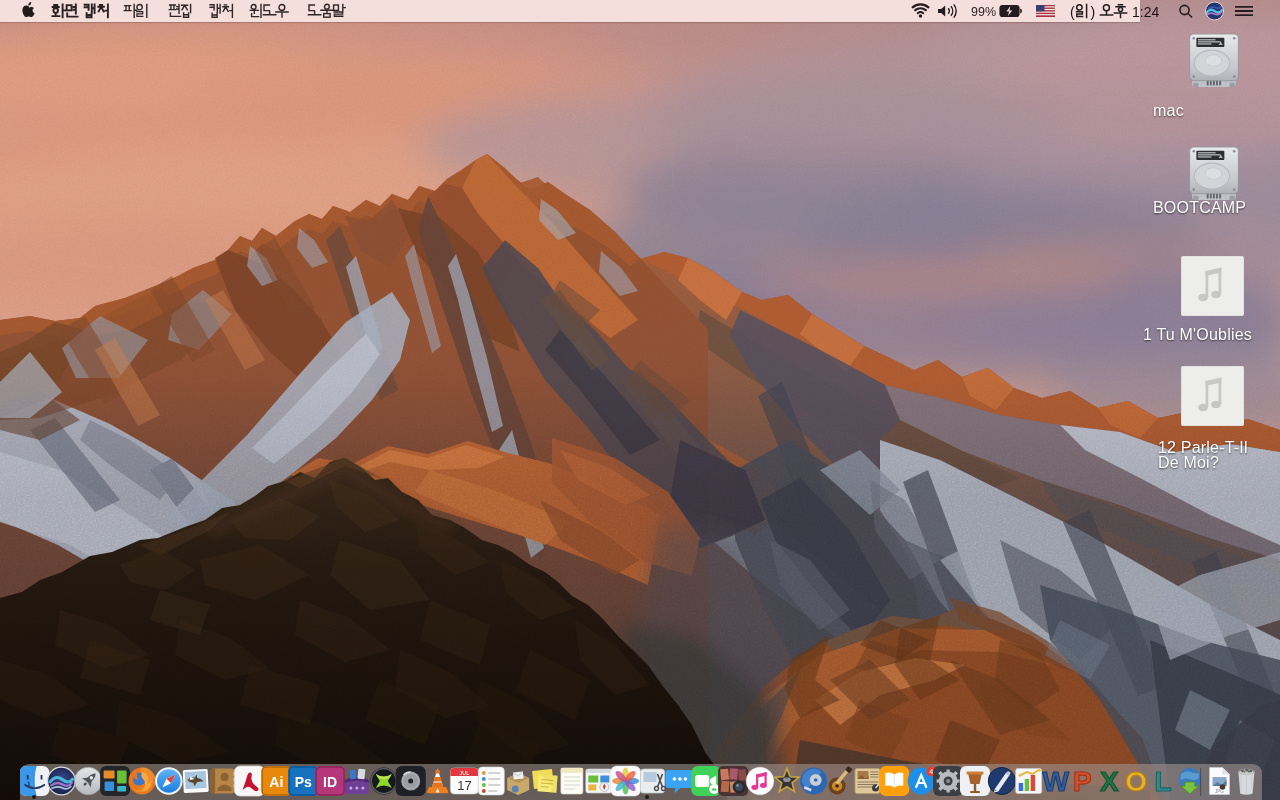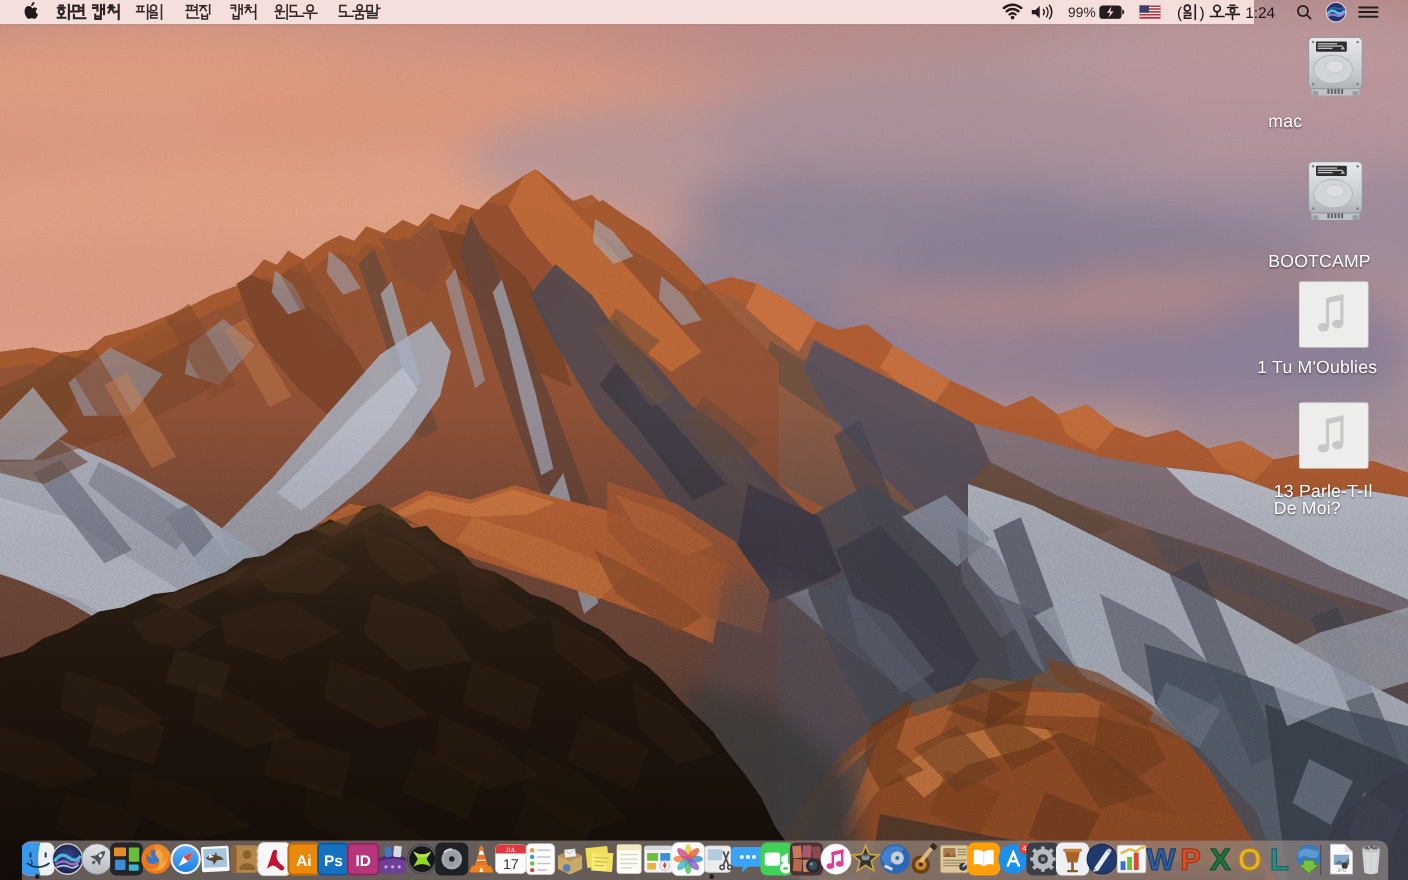--- a/index.html
+++ b/index.html
@@ -428,29 +428,29 @@
 </g>
 </defs>
   </svg>
 <svg style="position:absolute;left:1186px;top:33px" width="56" height="56" viewBox="0 0 54 54">
     <use href="#hdd"></use>
   </svg>
 <div class="dlabel" style="left:1153px;top:102px;width:120px">mac</div>
 <svg style="position:absolute;left:1186px;top:146px" width="56" height="56" viewBox="0 0 54 54">
     <use href="#hdd"></use>
   </svg>
-<div class="dlabel" style="left:1153px;top:230px;width:120px">BOOTCAMP</div>
+<div class="dlabel" style="left:1153px;top:199px;width:120px">BOOTCAMP</div>
 <svg style="position:absolute;left:1181px;top:256px" width="63" height="60">
     <use href="#mus"></use>
   </svg>
 <div class="dlabel" style="left:1143px;top:326px;width:140px">1 Tu M'Oublies</div>
 <svg style="position:absolute;left:1181px;top:366px" width="63" height="60">
     <use href="#mus"></use>
   </svg>
-<div class="dlabel" style="left:1158px;top:440px;width:110px;line-height:15px">13 Parle-T-Il De Moi?</div>
+<div class="dlabel" style="left:1158px;top:440px;width:110px;line-height:15px">12 Parle-T-Il De Moi?</div>
 
 <svg width="0" height="0" style="position:absolute">
     <defs>
 <linearGradient id="lgBlue" x1="0" y1="0" x2="0" y2="1">
         <stop offset="0" stop-color="#5db3f8"></stop>
         <stop offset="1" stop-color="#1e7de0"></stop>
       </linearGradient>
 <radialGradient id="rgSiri" cx=".5" cy=".45" r=".7">
         <stop offset="0" stop-color="#3a4a8e"></stop>
         <stop offset=".7" stop-color="#1d2550"></stop>

